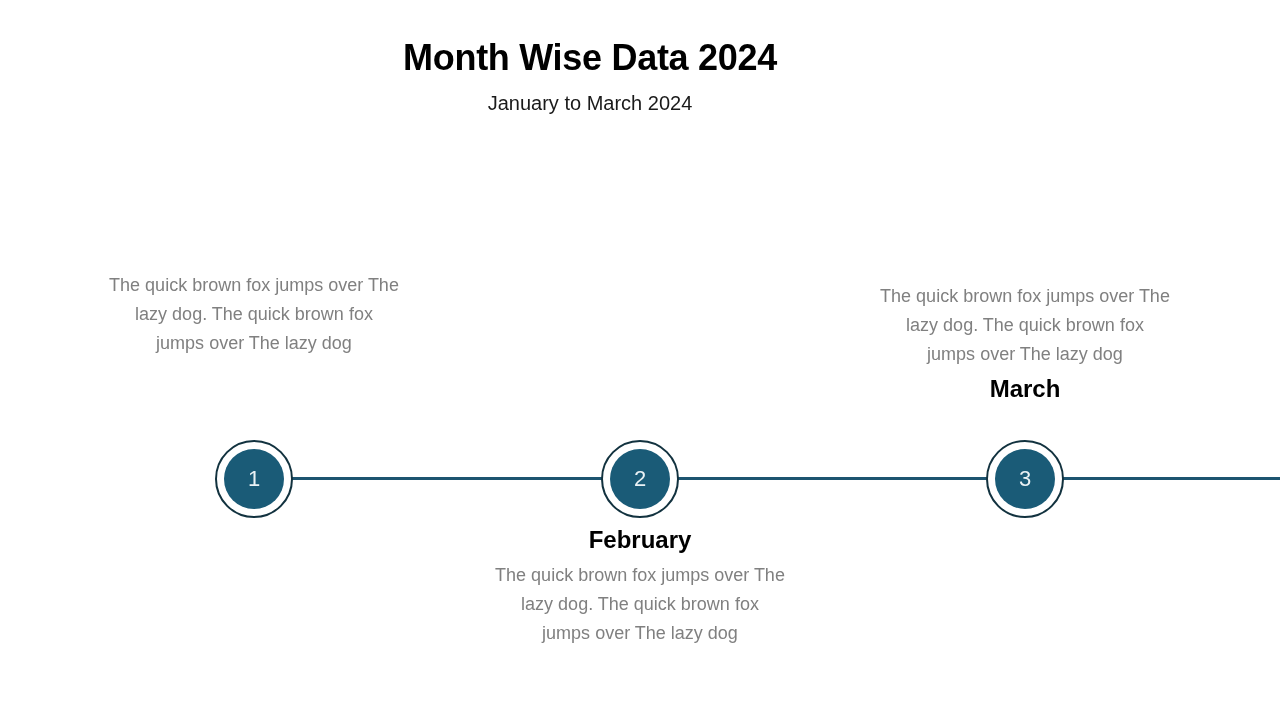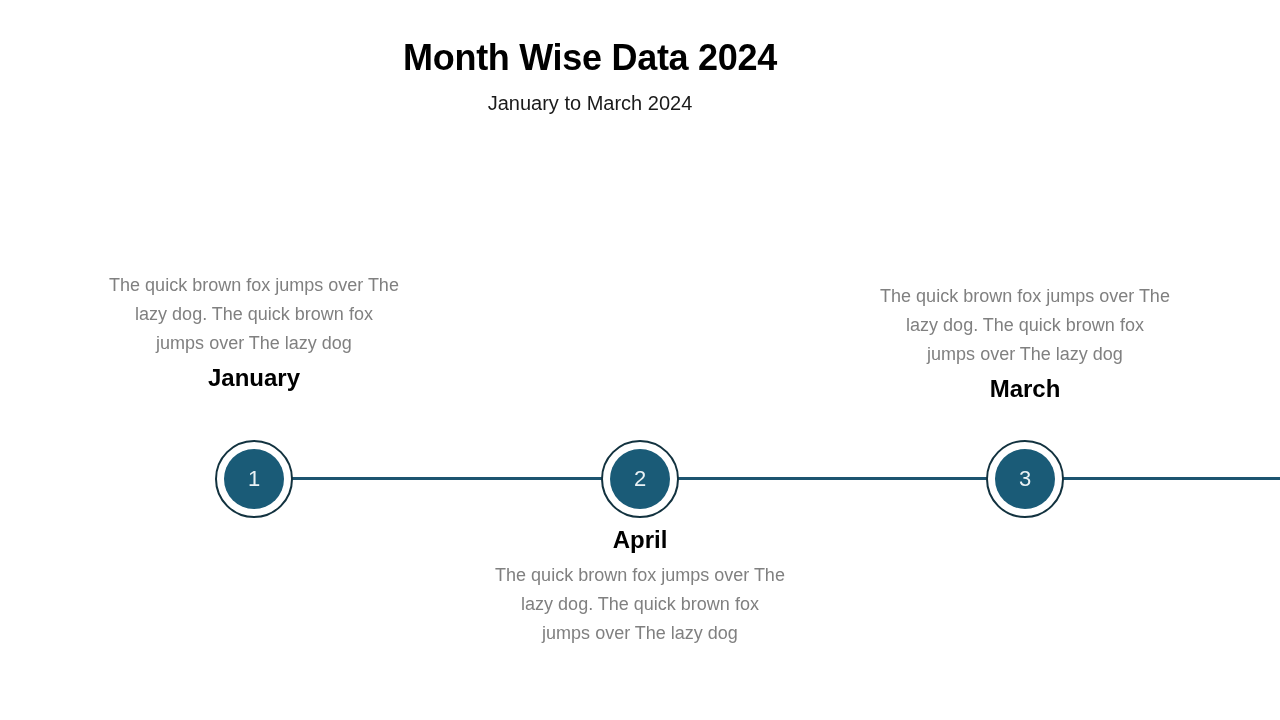--- a/index.html
+++ b/index.html
@@ -133,25 +133,24 @@
   <h1 id="title">Month Wise Data 2024</h1>
   <h2 id="subtitle">January to March 2024</h2>
 </div>
 
 <div id="timeline">
 
   <div id="timeline-axis"></div>
 
   <div class="item-block" id="block-1">
     <div class="item-body">The quick brown fox jumps over The lazy dog. The quick brown fox jumps over The lazy dog</div>
-    <div class="item-label">January</div>
   </div>
 
   <div class="item-block" id="block-2">
-    <div class="item-label">April</div>
+    <div class="item-label">February</div>
     <div class="item-body">The quick brown fox jumps over The lazy dog. The quick brown fox jumps over The lazy dog</div>
   </div>
 
   <div class="item-block" id="block-3">
     <div class="item-body">The quick brown fox jumps over The lazy dog. The quick brown fox jumps over The lazy dog</div>
     <div class="item-label">March</div>
   </div>
 
   <div class="marker" id="marker-1">
     <div class="marker-inner">

